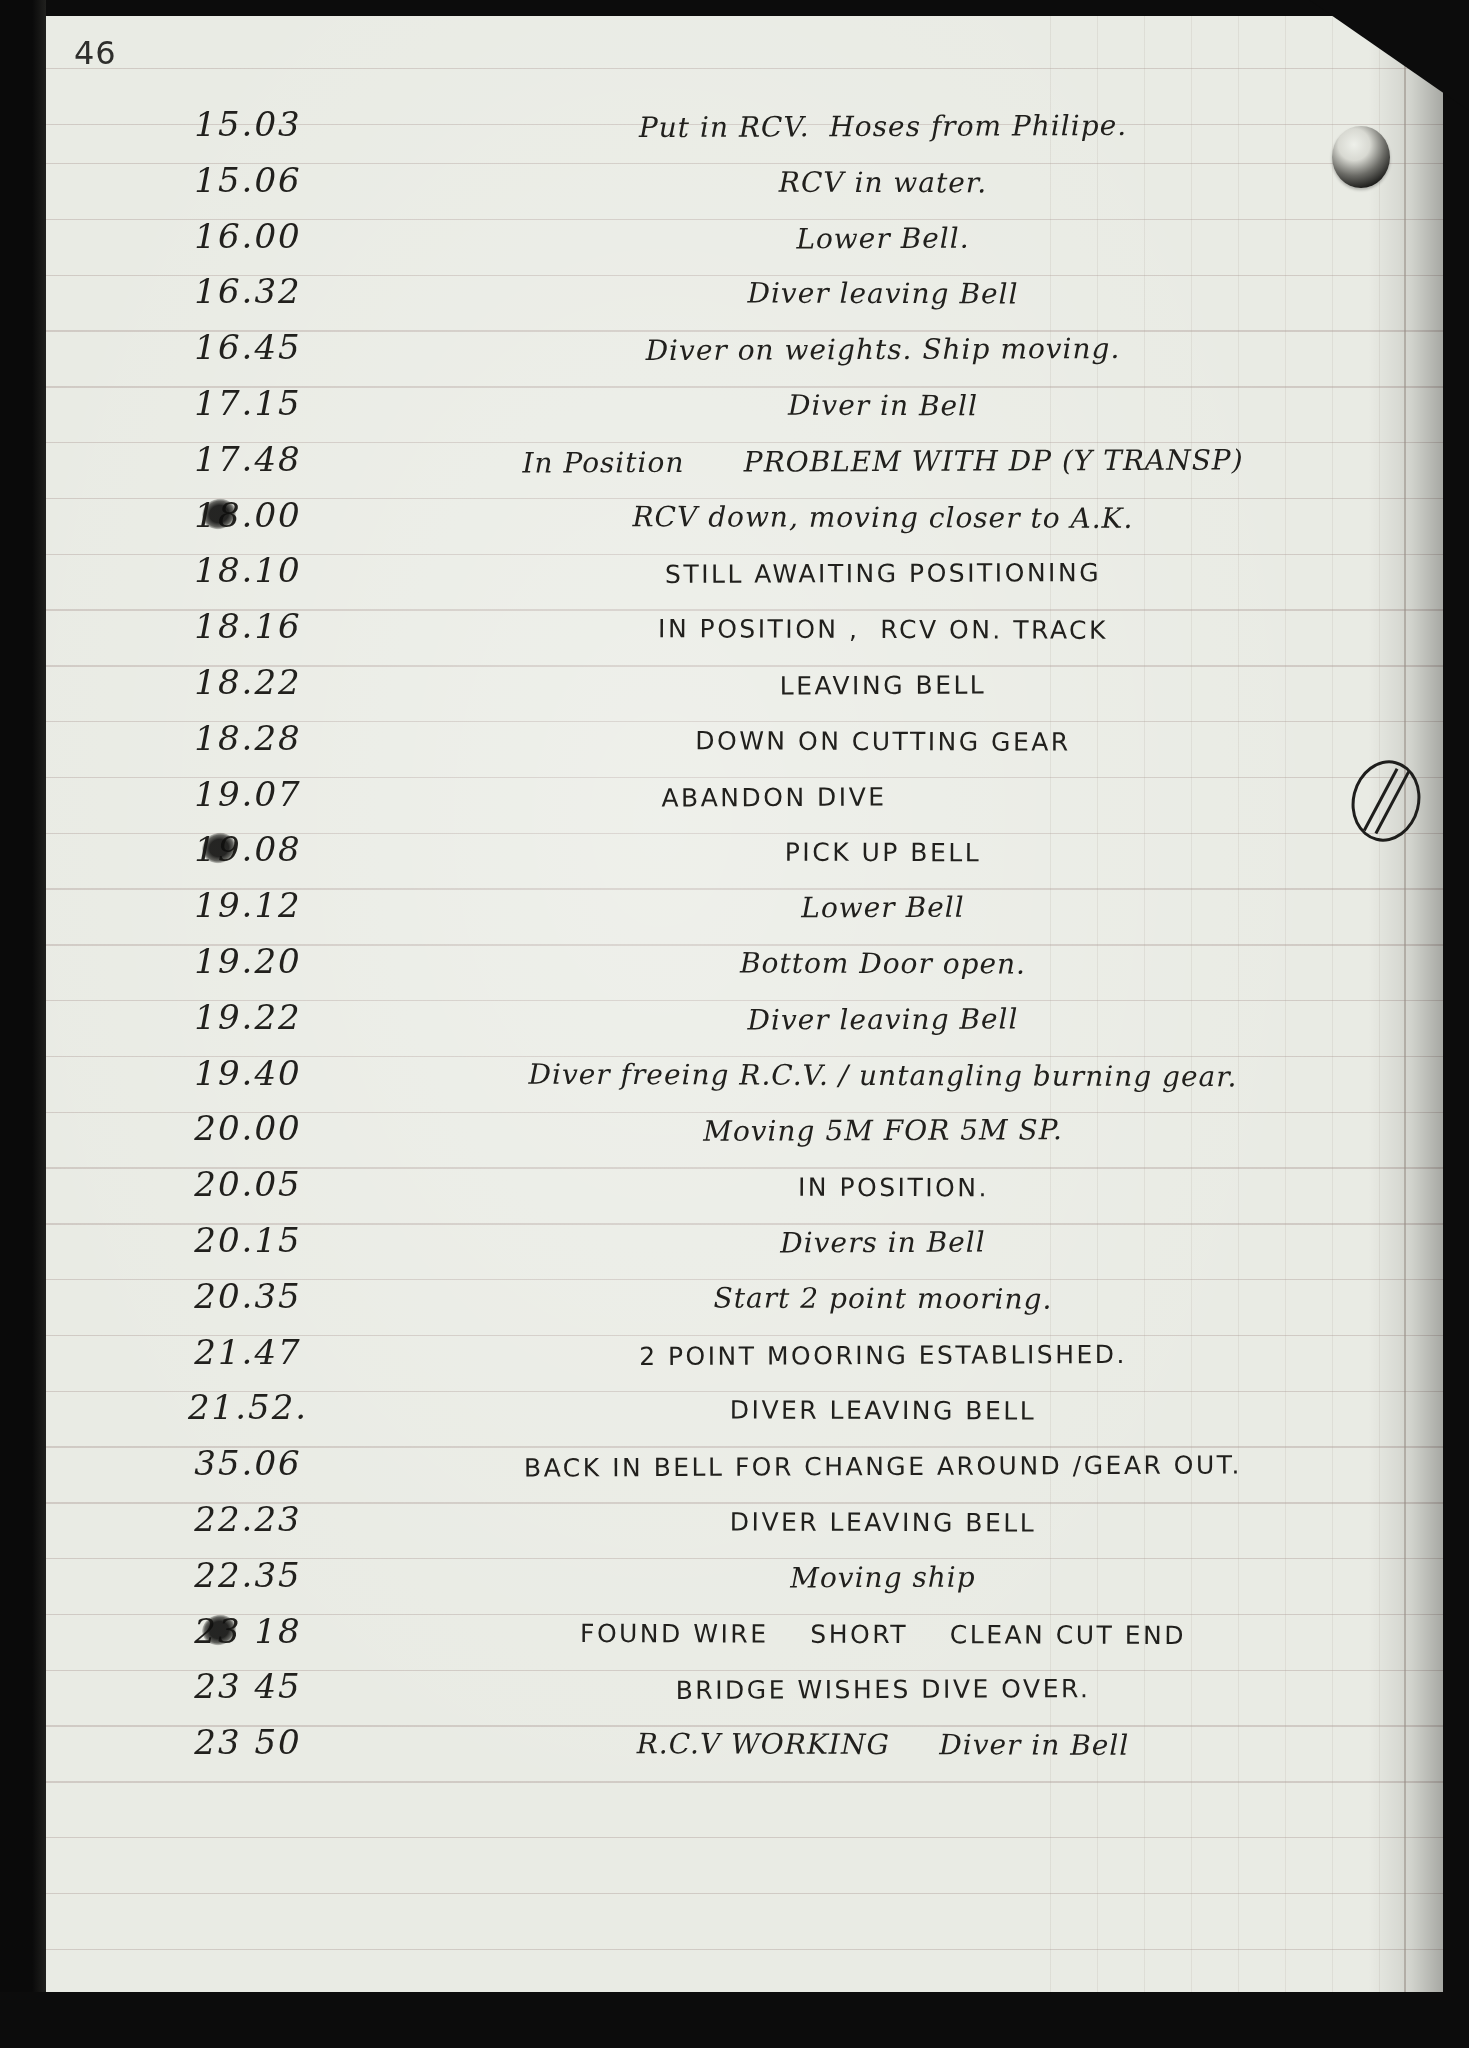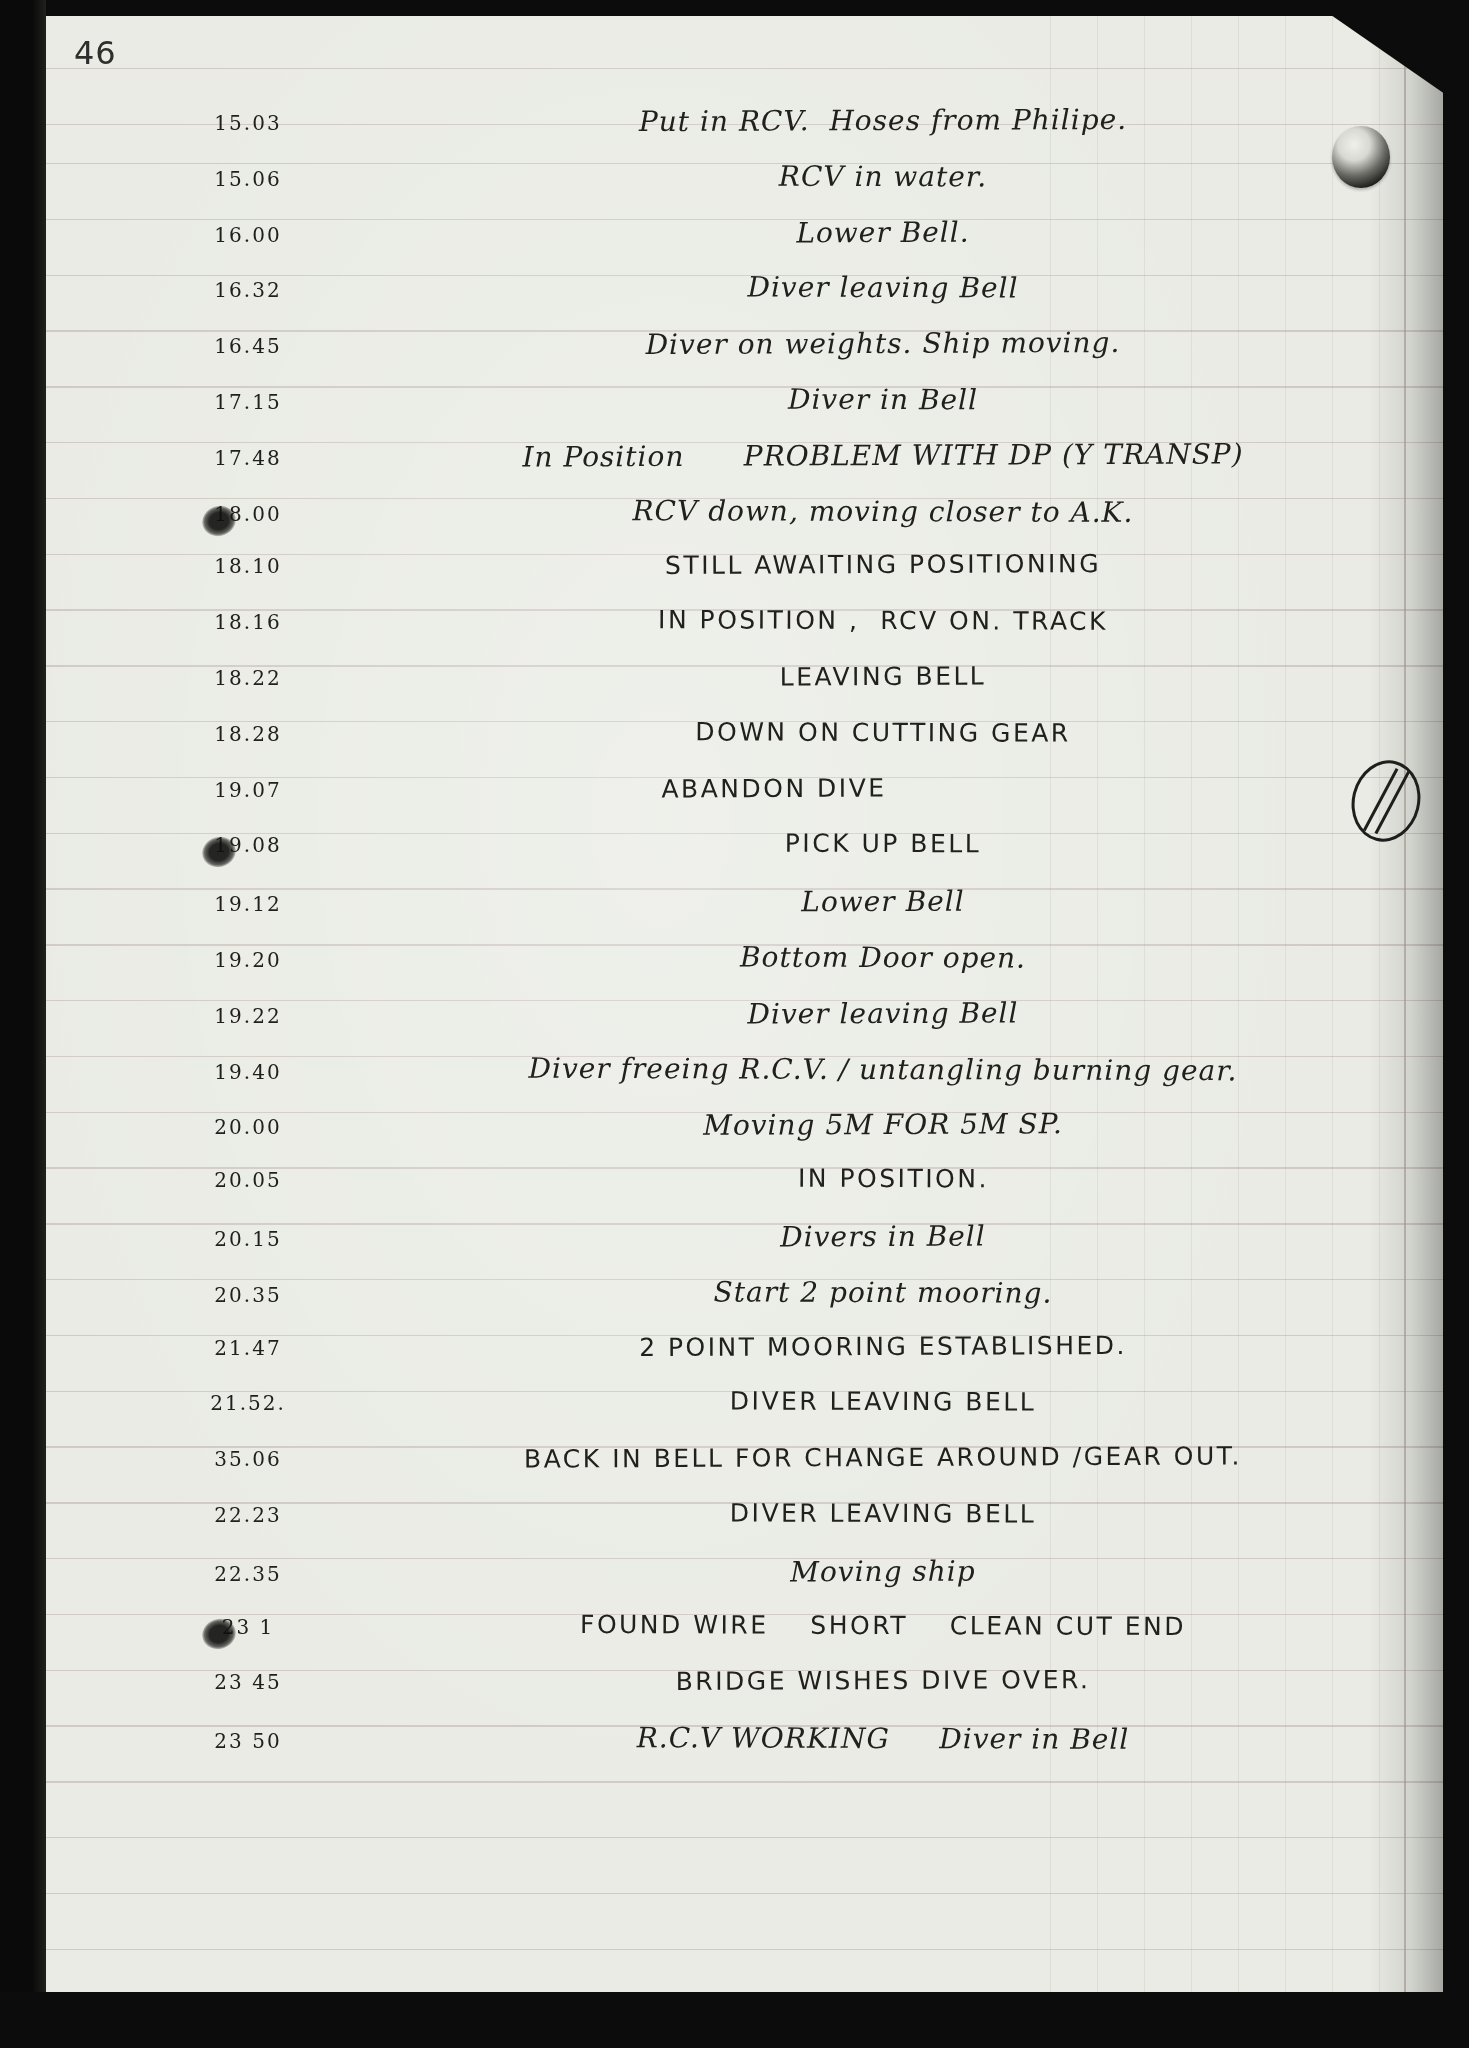--- a/index.html
+++ b/index.html
@@ -32,21 +32,21 @@
   
   .punch-hole{position:absolute;left:1332px;top:126px;width:58px;height:62px;border-radius:50%;
     background:radial-gradient(circle at 38% 30%, #eef0ea 0%, #d8d9d2 28%, #6b6b66 55%, #181816 80%, #101010 100%);
     box-shadow:0 2px 3px rgba(0,0,0,0.25);}
   
   .page-number{position:absolute;left:74px;top:34px;font-family:"DejaVu Sans", sans-serif;
     font-size:32px;color:#2e2e2c;letter-spacing:1px;}
   
   .log{position:absolute;left:0;top:104px;width:1420px;}
   .row{display:flex;align-items:baseline;height:55.8px;padding-left:150px;color:#21201d;}
-  .time{width:196px;flex:0 0 196px;font-size:20px;letter-spacing:2px;
+  .time{width:196px;flex:0 0 196px;font-style:italic;font-size:34px;letter-spacing:2px;
     position:relative;white-space:pre;}
   .text{flex:1;font-style:italic;font-size:28px;letter-spacing:1px;white-space:pre;overflow:hidden;}
   .text.caps{font-style:normal;font-size:25px;letter-spacing:2.5px;font-family:"DejaVu Sans", sans-serif;
     font-weight:500;}
   .row:nth-child(odd) .text{transform:rotate(-0.25deg);}
   .row:nth-child(even) .text{transform:rotate(0.2deg);}
   
   .time.blot::after{content:"";position:absolute;left:52px;top:4px;width:34px;height:30px;
     background:radial-gradient(ellipse at center, rgba(15,15,14,0.9) 0 40%, rgba(25,25,22,0.65) 60%, rgba(0,0,0,0) 75%);
     border-radius:50%;transform:rotate(-18deg);}
@@ -228,21 +228,21 @@
 
   </div>
 
   <div class="row">
     <span class="time">22.35</span>
     <span class="text">Moving ship</span>
 
   </div>
 
   <div class="row">
-    <span class="time blot">23 1</span>
+    <span class="time blot">23 18</span>
     <span class="text caps">FOUND WIRE    SHORT    CLEAN CUT END</span>
 
   </div>
 
   <div class="row">
     <span class="time">23 45</span>
     <span class="text caps">BRIDGE WISHES DIVE OVER.</span>
 
   </div>
 

